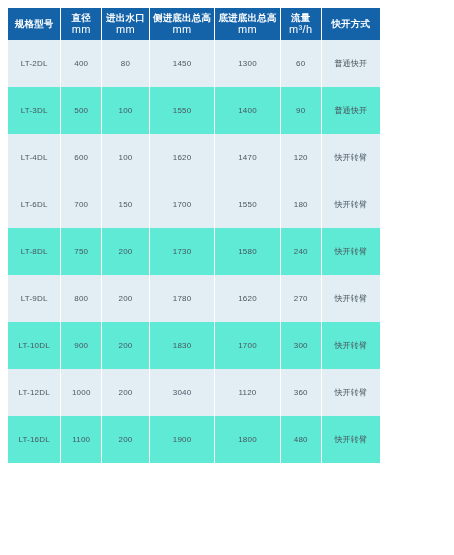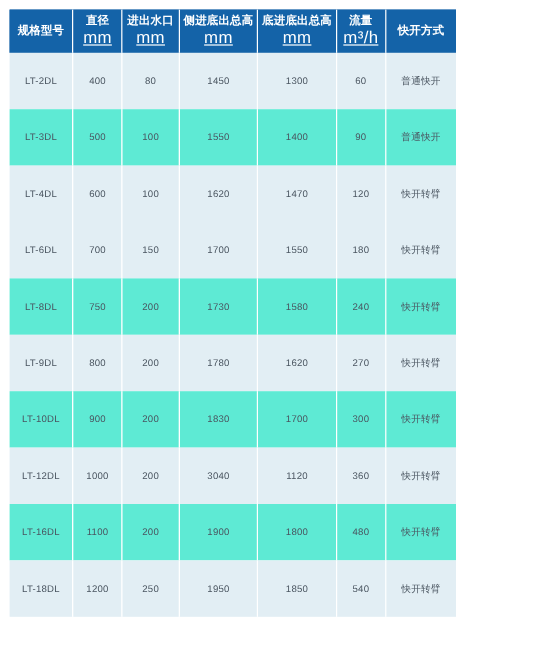--- a/index.html
+++ b/index.html
@@ -49,23 +49,22 @@
   table.spec-table thead th:last-child {
     border-right: none;
   }
   th .hdr-name {
     display: block;
     white-space: nowrap;
   }
   th .hdr-unit {
     display: block;
     font-weight: normal;
-    font-size: 14px;
+    font-size: 11px;
     letter-spacing: 0.3px;
-    text-decoration: underline;
   }
   th .hdr-unit:empty {
     display: none;
   }
 
   
   table.spec-table tbody td {
     font-size: 8px;
     color: #4a5560;
     text-align: center;
@@ -213,24 +212,15 @@
         </tr>
         <tr class="stripe-even">
           <td class="cell-model">LT-16DL</td>
           <td>1100</td>
           <td>200</td>
           <td>1900</td>
           <td>1800</td>
           <td>480</td>
           <td class="cell-mode">快开转臂</td>
         </tr>
-        <tr class="stripe-odd">
-          <td class="cell-model">LT-18DL</td>
-          <td>1200</td>
-          <td>250</td>
-          <td>1950</td>
-          <td>1850</td>
-          <td>540</td>
-          <td class="cell-mode">快开转臂</td>
-        </tr>
       </tbody>
   </table>
 </div>
 
 </body></html>

